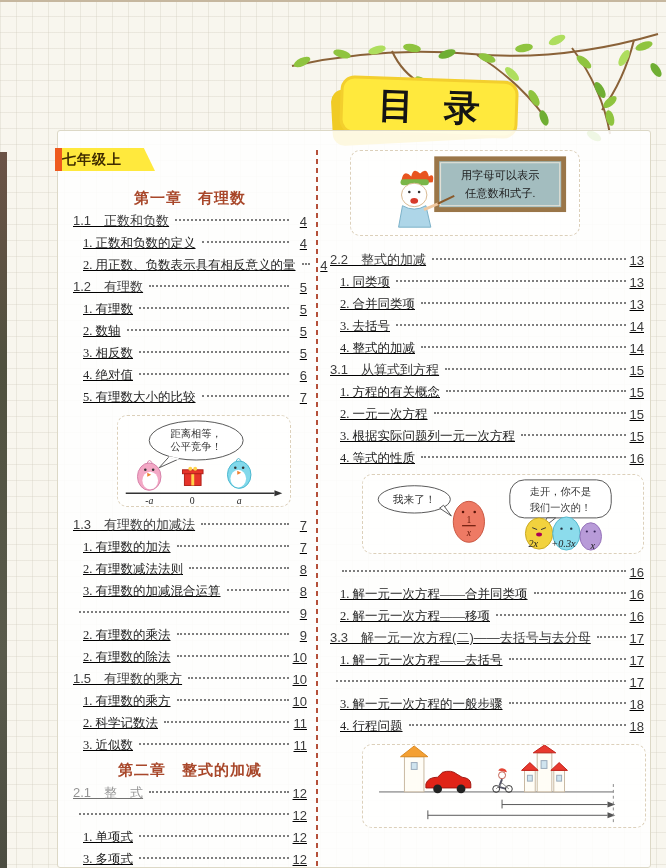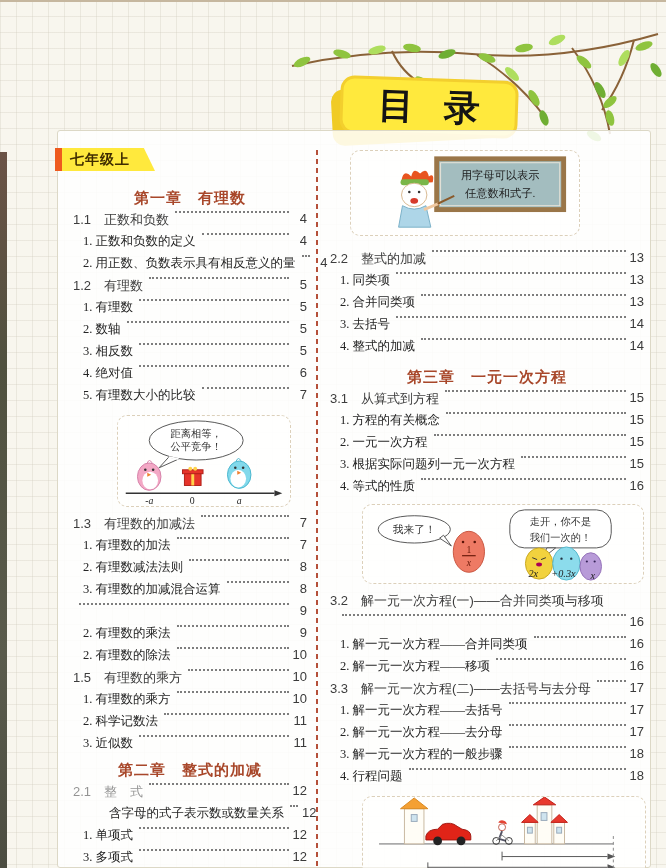--- a/index.html
+++ b/index.html
@@ -32,29 +32,29 @@
     background:repeating-linear-gradient(180deg,#b5503a 0 5px,transparent 5px 9px);}
   
   .col{position:absolute;}
   .col-left{left:73px;top:146px;width:234px;}
   .col-right{left:330px;top:146px;width:314px;}
   
   .badge{display:flex;height:23px;margin:2px 0 4px -18px;width:100px;}
   .badge .block{width:7px;height:23px;background:#ee5a1e;}
   .badge .ribbon{flex:1;background:#ffe93d;display:flex;align-items:center;
     clip-path:polygon(0 0,88% 0,100% 100%,0 100%);}
-  .badge .ribbon span{font-size:14px;font-weight:bold;color:#3f2c00;padding-left:8px;letter-spacing:1px;}
+  .badge .ribbon span{font-size:14px;font-weight:bold;color:#3f2c00;padding-left:0;letter-spacing:1px;}
   
   .chapter{height:22px;line-height:22px;text-align:center;font-size:15px;font-weight:bold;
     color:#a8472a;letter-spacing:1px;margin:4px 0 2px;}
   .col-left .chapter.first{margin-top:16px;}
   .col-left .chapter.second{margin-top:2px;}
   .col-right .chapter{margin:6px 0 2px;}
   
-  .row{display:flex;align-items:flex-start;height:22px;box-sizing:border-box;}
+  .row{display:flex;align-items:center;height:22px;box-sizing:border-box;text-decoration:underline;}
   .lbl{white-space:nowrap;font-size:13px;color:#3d3d3d;padding-bottom:2px;}
   .row.sub .lbl{font-family:"Liberation Serif",serif;font-size:12.5px;color:#242424;padding-left:10px;}
   .row.sub2 .lbl{font-family:"Liberation Serif",serif;font-size:12.5px;color:#242424;padding-left:36px;}
   .lbl.faded{opacity:.55;}
   .leader{flex:1;min-width:8px;margin:0 4px 5px 6px;border-bottom:2px dotted #7d7d7d;}
   .leader-full{margin-left:12px;}
   .pg{font-size:13px;color:#3a3a3a;min-width:14px;text-align:right;padding-bottom:2px;}
   
   .figbox{border:1px dashed #dcd0ba;border-radius:10px;background:rgba(255,255,255,.6);box-sizing:border-box;text-decoration:underline;}
   .fig1{width:174px;height:92px;margin:6px 0 8px 44px;}
@@ -267,21 +267,20 @@
       </div>
 
     <div class="chapter second">第二章　整式的加减</div>
 
     <div class="row">
         <span class="lbl faded">2.1　整　式</span>
         <span class="leader"></span>
         <span class="pg">12</span>
       </div>
     <div class="row sub2">
-        <span class="lbl">含字母的式子表示数或数量关系</span>
         <span class="leader"></span>
         <span class="pg">12</span>
       </div>
     <div class="row sub">
         <span class="lbl">1. 单项式</span>
         <span class="leader"></span>
         <span class="pg">12</span>
       </div>
     <div class="row sub">
         <span class="lbl">3. 多项式</span>
@@ -333,21 +332,20 @@
         <span class="lbl">3. 去括号</span>
         <span class="leader"></span>
         <span class="pg">14</span>
       </div>
     <div class="row sub">
         <span class="lbl">4. 整式的加减</span>
         <span class="leader"></span>
         <span class="pg">14</span>
       </div>
 
-    <div class="chapter">第三章　一元一次方程</div>
 
     <div class="row">
         <span class="lbl">3.1　从算式到方程</span>
         <span class="leader"></span>
         <span class="pg">15</span>
       </div>
     <div class="row sub">
         <span class="lbl">1. 方程的有关概念</span>
         <span class="leader"></span>
         <span class="pg">15</span>
@@ -403,23 +401,20 @@
           <circle cx="227" cy="58" r="1.1" fill="#325"></circle>
             <circle cx="235" cy="58" r="1.1" fill="#325"></circle>
         </g>
         <text class="fig-text" x="172" y="74" font-size="10.5" font-style="italic" text-anchor="middle" fill="#1c1c1c">2x</text>
         <text class="fig-text" x="203" y="74" font-size="10.5" font-style="italic" text-anchor="middle" fill="#1c1c1c">+0.3x</text>
         <text class="fig-text" x="233" y="76" font-size="10.5" font-style="italic" text-anchor="middle" fill="#1c1c1c">x</text>
       </svg>
     </div>
 
     <div class="row">
-        <span class="lbl">3.2　解一元一次方程(一)——合并同类项与移项</span>
-      </div>
-    <div class="row">
         <span class="leader leader-full"></span>
         <span class="pg">16</span>
       </div>
     <div class="row sub">
         <span class="lbl">1. 解一元一次方程——合并同类项</span>
         <span class="leader"></span>
         <span class="pg">16</span>
       </div>
     <div class="row sub">
         <span class="lbl">2. 解一元一次方程——移项</span>
@@ -430,21 +425,20 @@
         <span class="lbl">3.3　解一元一次方程(二)——去括号与去分母</span>
         <span class="leader"></span>
         <span class="pg">17</span>
       </div>
     <div class="row sub">
         <span class="lbl">1. 解一元一次方程——去括号</span>
         <span class="leader"></span>
         <span class="pg">17</span>
       </div>
     <div class="row sub">
-        <span class="lbl">2. 解一元一次方程——去分母</span>
         <span class="leader"></span>
         <span class="pg">17</span>
       </div>
     <div class="row sub">
         <span class="lbl">3. 解一元一次方程的一般步骤</span>
         <span class="leader"></span>
         <span class="pg">18</span>
       </div>
     <div class="row sub">
         <span class="lbl">4. 行程问题</span>

